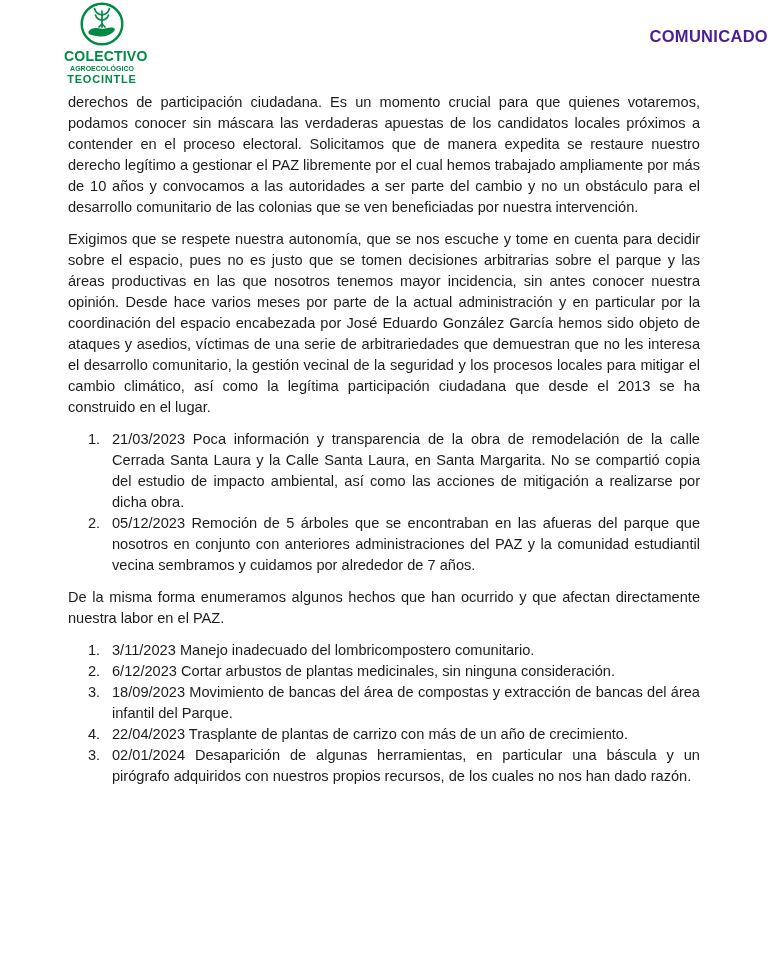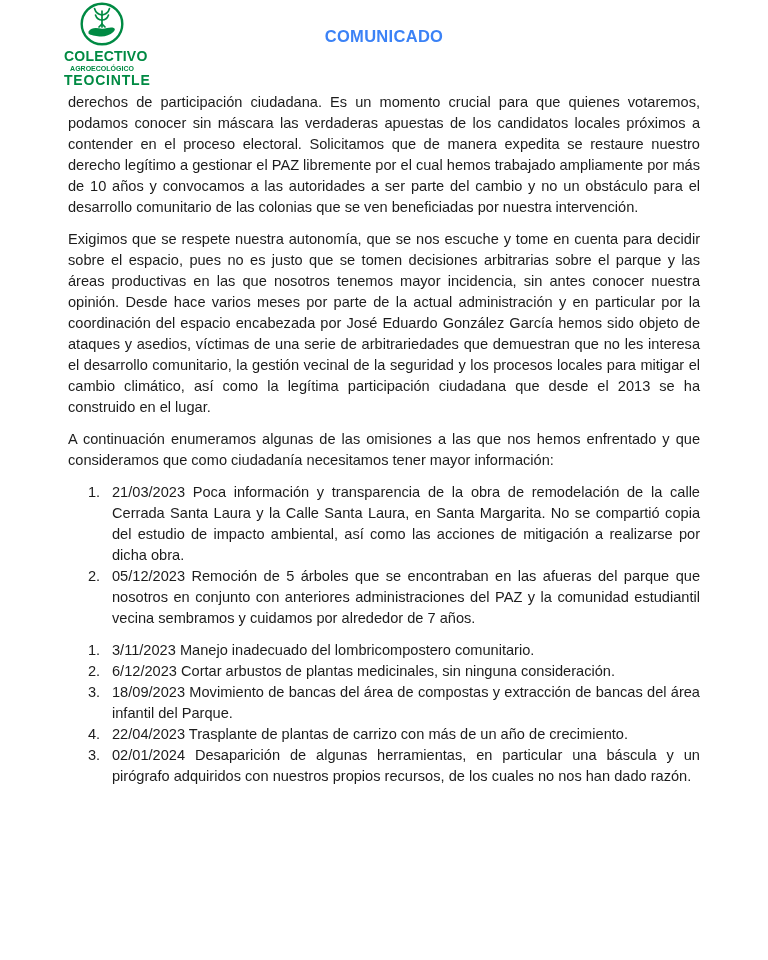--- a/index.html
+++ b/index.html
@@ -18,26 +18,26 @@
   .header { position: relative; height: 92px; }
   .logo {
     position: absolute; left: 64px; top: 2px; width: 76px;
     text-align: center;
     font-weight: bold;
     line-height: 1.12;
   }
   .logo svg { display: block; margin: 0 auto 2px auto; }
   .logo-l1 { font-size: 14px; letter-spacing: .2px; white-space: nowrap; }
   .logo-l2 { font-size: 7px; letter-spacing: 0; white-space: nowrap; }
-  .logo-l3 { font-size: 14px; letter-spacing: .8px; white-space: nowrap; }
+  .logo-l3 { font-size: 11px; letter-spacing: .8px; white-space: nowrap; }
   .title {
     position: absolute; left: 0; right: 0; top: 27px;
-    text-align: center;
+    text-align: right;
     font-size: 16.5px; font-weight: bold; letter-spacing: .3px;
-    color: #3b82f6;
+    color: #4c1d95;
   }
   .content {
     margin: 0 68px;
     font-size: 14.6px;
     line-height: 21px;
     text-align: justify;
   }
   .content p { margin-bottom: 11px; }
   .num-list {
     list-style: none;
@@ -74,33 +74,33 @@
     </div>
     <h1 class="title">COMUNICADO</h1>
   </header>
 
   <main class="content">
 
     <p>derechos de participación ciudadana. Es un momento crucial para que quienes votaremos, podamos conocer sin máscara las verdaderas apuestas de los candidatos locales próximos a contender en el proceso electoral. Solicitamos que de manera expedita se restaure nuestro derecho legítimo a gestionar el PAZ libremente por el cual hemos trabajado ampliamente por más de 10 años y convocamos a las autoridades a ser parte del cambio y no un obstáculo para el desarrollo comunitario de las colonias que se ven beneficiadas por nuestra intervención.</p>
 
     <p>Exigimos que se respete nuestra autonomía, que se nos escuche y tome en cuenta  para decidir sobre el espacio, pues no es justo que se tomen decisiones arbitrarias sobre el parque y las áreas productivas en las que nosotros tenemos mayor incidencia, sin antes conocer nuestra opinión. Desde hace varios meses por parte de la actual administración y en particular por la coordinación del espacio encabezada por José Eduardo González García hemos sido objeto de ataques y asedios, víctimas de una serie de arbitrariedades que demuestran que no les interesa el desarrollo comunitario, la gestión vecinal de la seguridad y los procesos locales para mitigar el cambio climático, así como la legítima participación ciudadana que desde el 2013 se ha construido en el lugar.</p>
 
-    <p>A continuación enumeramos algunas de las omisiones a las que nos hemos enfrentado y que consideramos que como ciudadanía necesitamos tener mayor información:</p>
 
     <ol class="num-list">
       <li>
         <span class="li-num">1.</span>
         <span class="li-text">21/03/2023 Poca información y transparencia de la obra de remodelación de la calle Cerrada Santa Laura y la Calle Santa Laura, en Santa Margarita. No se compartió copia del estudio de impacto ambiental, así como las acciones de mitigación a realizarse por dicha obra.</span>
       </li>
       <li>
         <span class="li-num">2.</span>
         <span class="li-text">05/12/2023 Remoción de 5 árboles que se encontraban en las afueras del parque que nosotros en conjunto con anteriores administraciones del PAZ y la comunidad estudiantil vecina sembramos y cuidamos por alrededor de 7 años.</span>
       </li>
     </ol>
 
+    <p>De la misma forma enumeramos algunos hechos que han ocurrido y que afectan directamente nuestra labor en el PAZ.</p>
 
     <ol class="num-list">
       <li>
         <span class="li-num">1.</span>
         <span class="li-text">3/11/2023 Manejo inadecuado del lombricompostero comunitario.</span>
       </li>
       <li>
         <span class="li-num">2.</span>
         <span class="li-text">6/12/2023 Cortar arbustos de plantas medicinales, sin ninguna consideración.</span>
       </li>

